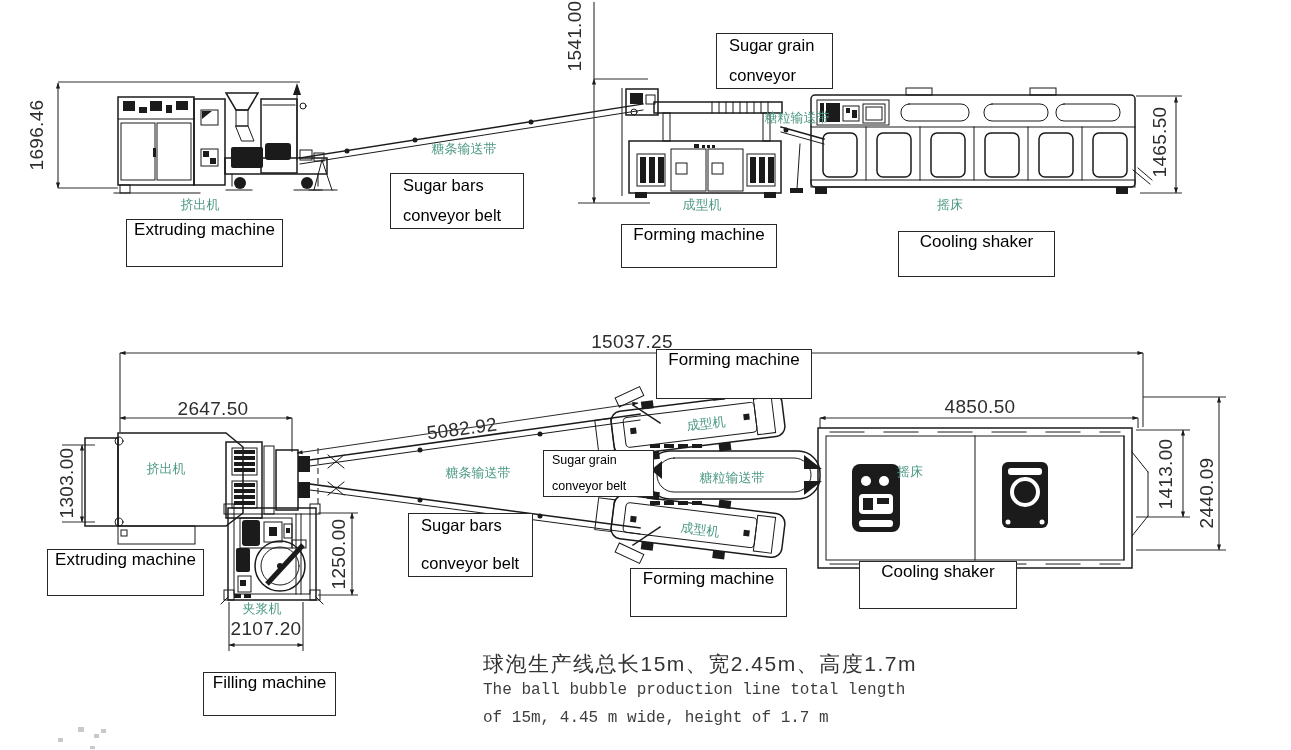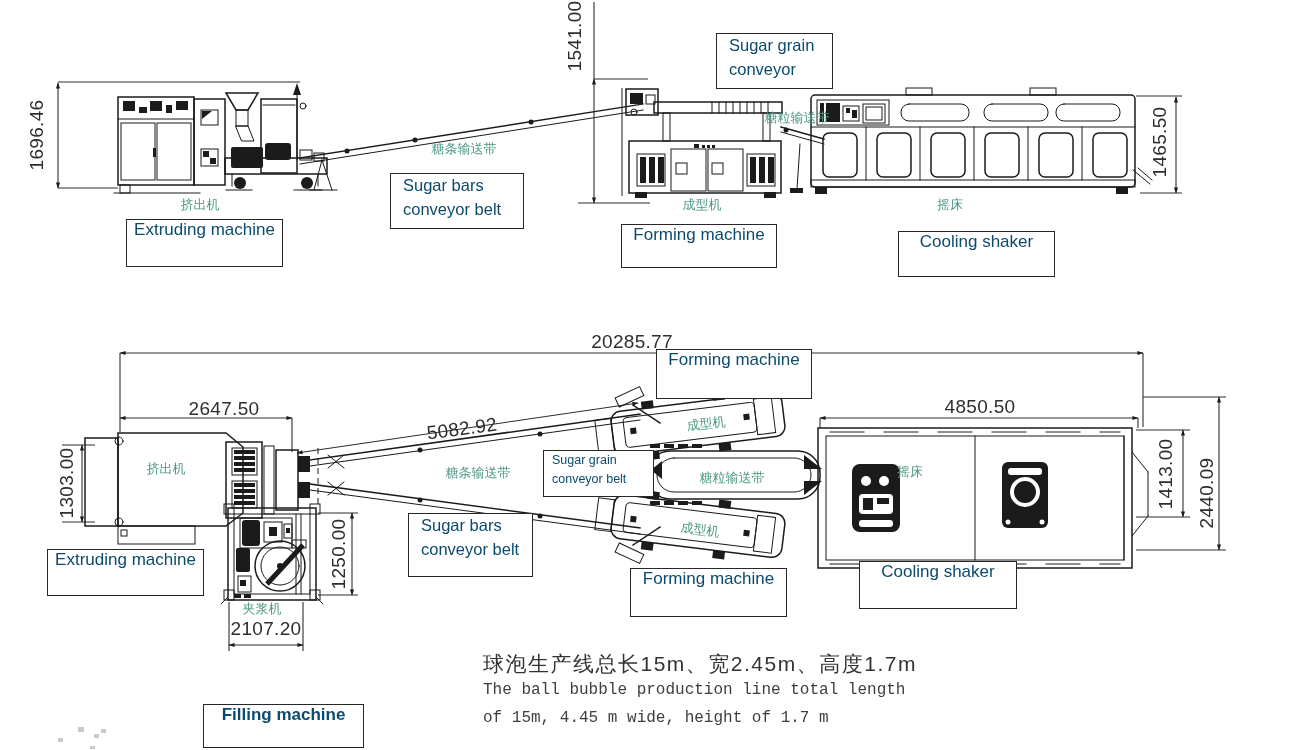--- a/index.html
+++ b/index.html
@@ -12,22 +12,22 @@
   .fw   { fill:#ffffff; stroke:none; }
   .dimln{ stroke:#2e2e2e; stroke-width:1.1; fill:none; }
   .dash { stroke-dasharray:6 4; }
   .lift { stroke-dasharray:34 20; }
 
   .txt { position:absolute; white-space:nowrap; }
   .dim { font-size:19px; color:#2e2e2e; letter-spacing:0.3px; text-align:center; width:120px; }
   .dimv{ font-size:19px; color:#2e2e2e; letter-spacing:0.3px; text-align:center; width:104px;
          transform:rotate(-90deg); }
   .zh  { font-size:13px; color:#4f9a86; width:100px; text-align:center; }
-  .lblbox { position:absolute; background:#fff; border:1.6px solid #272727; color:#0c4a6e;
-            box-sizing:border-box; display:flex; flex-direction:column; justify-content:flex-start; }
+  .lblbox { position:absolute; background:#fff; border:1.6px solid #272727; color:#000000;
+            box-sizing:border-box; display:flex; flex-direction:column; justify-content:space-between; }
   .c1  { align-items:center; font-size:17px; }
   .c2  { align-items:flex-start; padding-left:12px; font-size:16.5px; line-height:1.45; }
   .c2s { align-items:flex-start; padding-left:8px; font-size:12.5px; line-height:1.55; }
   .cap { position:absolute; color:#3e3e3e; white-space:nowrap; }
   .capzh { font-size:21px; letter-spacing:1.5px; font-family:"Liberation Sans", sans-serif; color:#333; }
   .capen { font-size:16px; font-family:"Liberation Mono", monospace; color:#3e3e3e; }
 </style>
 </head>
 <body>
 
@@ -396,22 +396,22 @@
   <span>Sugar grain</span>
   <span>conveyor</span>
 </div>
 <div class="lblbox c1" style="left:621px; top:224px; width:156px; height:44px;">
   <span>Forming machine</span>
 </div>
 <div class="lblbox c1" style="left:898px; top:231px; width:157px; height:46px;">
   <span>Cooling shaker</span>
 </div>
 
-<div class="txt dim" style="left:572px; top:331px;">20285.77</div>
-<div class="txt dim" style="left:164px; top:398px;">2647.50</div>
+<div class="txt dim" style="left:572px; top:331px;">15037.25</div>
+<div class="txt dim" style="left:153px; top:398px;">2647.50</div>
 <div class="txt dim" style="left:402px; top:418px; transform:rotate(-7.5deg);">5082.92</div>
 <div class="txt dim" style="left:920px; top:396px;">4850.50</div>
 <div class="txt dimv" style="left:15px; top:472px;">1303.00</div>
 <div class="txt dimv" style="left:287px; top:543px;">1250.00</div>
 <div class="txt dim" style="left:206px; top:618px;">2107.20</div>
 <div class="txt dimv" style="left:1114px; top:463px;">1413.00</div>
 <div class="txt dimv" style="left:1155px; top:482px;">2440.09</div>
 
 <div class="txt zh" style="left:116px; top:460px;">挤出机</div>
 <div class="txt zh" style="left:428px; top:464px;">糖条输送带</div>
@@ -434,21 +434,21 @@
 </div>
 <div class="lblbox c1" style="left:47px; top:549px; width:157px; height:47px;">
   <span>Extruding machine</span>
 </div>
 <div class="lblbox c1" style="left:630px; top:568px; width:157px; height:49px;">
   <span>Forming machine</span>
 </div>
 <div class="lblbox c1" style="left:859px; top:561px; width:158px; height:48px;">
   <span>Cooling shaker</span>
 </div>
-<div class="lblbox c1" style="left:203px; top:704px; width:161px; height:44px;font-weight:bold;">
+<div class="lblbox c1" style="left:203px; top:672px; width:133px; height:44px;">
   <span>Filling machine</span>
 </div>
 
 <div class="cap capzh" style="left:483px; top:650px;">球泡生产线总长15m、宽2.45m、高度1.7m</div>
 <div class="cap capen" style="left:483px; top:681px;">The ball bubble production line total length</div>
 <div class="cap capen" style="left:483px; top:709px;">of 15m, 4.45 m wide, height of 1.7 m</div>
 
 </div>
 
 </body></html>

